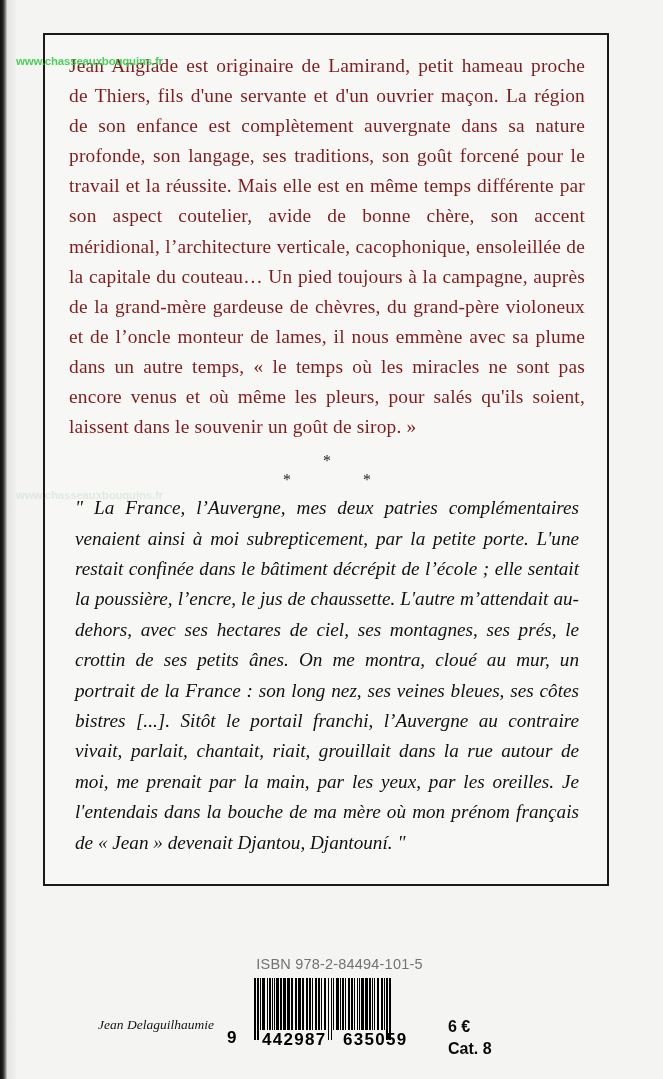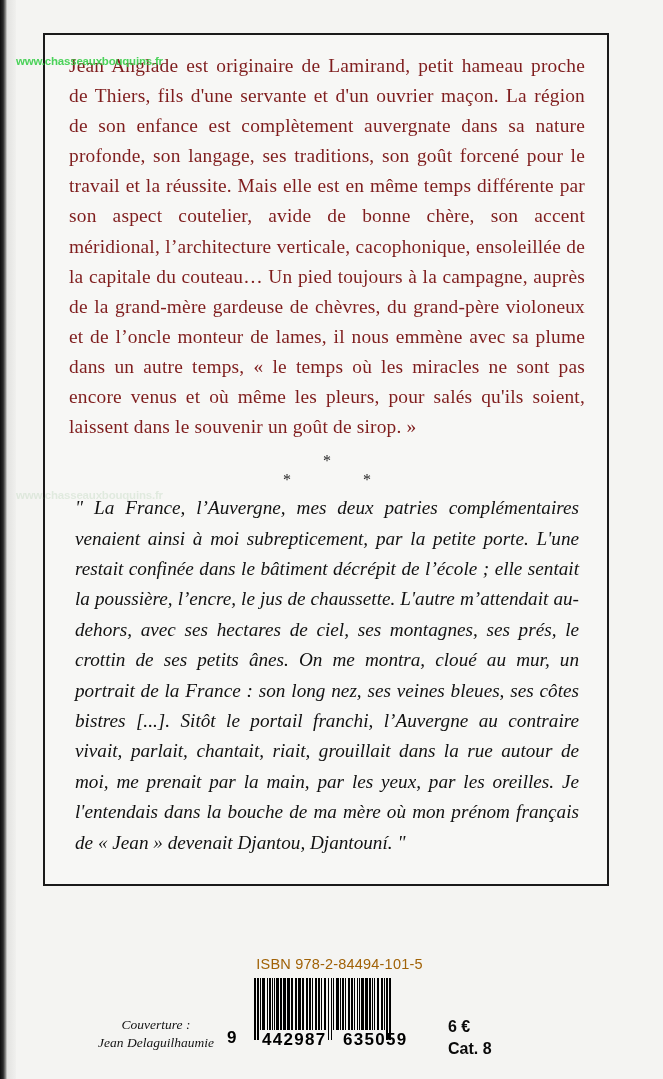--- a/index.html
+++ b/index.html
@@ -128,21 +128,21 @@
 
   #isbn-line {
     position: absolute;
     left: 0;
     top: 70px;
     width: 647px;
     text-align: center;
     font-family: "Liberation Sans", sans-serif;
     font-size: 14.5px;
     letter-spacing: 0.2px;
-    color: #a16207;
+    color: #737373;
   }
 
   #barcode-wrap {
     position: absolute;
     left: 229px;
     top: 92px;
     width: 195px;
     height: 78px;
   }
   #barcode-bars {
@@ -296,21 +296,20 @@
           <i class="short" style="width: 1px; margin-right: 1.2px;"></i>
           <i style="width: 1.6px; margin-right: 1.4px;"></i>
           <i style="width: 1.6px; margin-right: 0px;"></i>
         </div>
       <div class="bc-digits" id="bc-left-digit">9</div>
       <div class="bc-digits" id="bc-group-1">442987</div>
       <div class="bc-digits" id="bc-group-2">635059</div>
     </div>
 
     <div id="credit">
-      <div>Couverture :</div>
       <div>Jean Delaguilhaumie</div>
     </div>
 
     <div id="price-block">
       <div>6 €</div>
       <div>Cat. 8</div>
     </div>
 
   </div>
 

